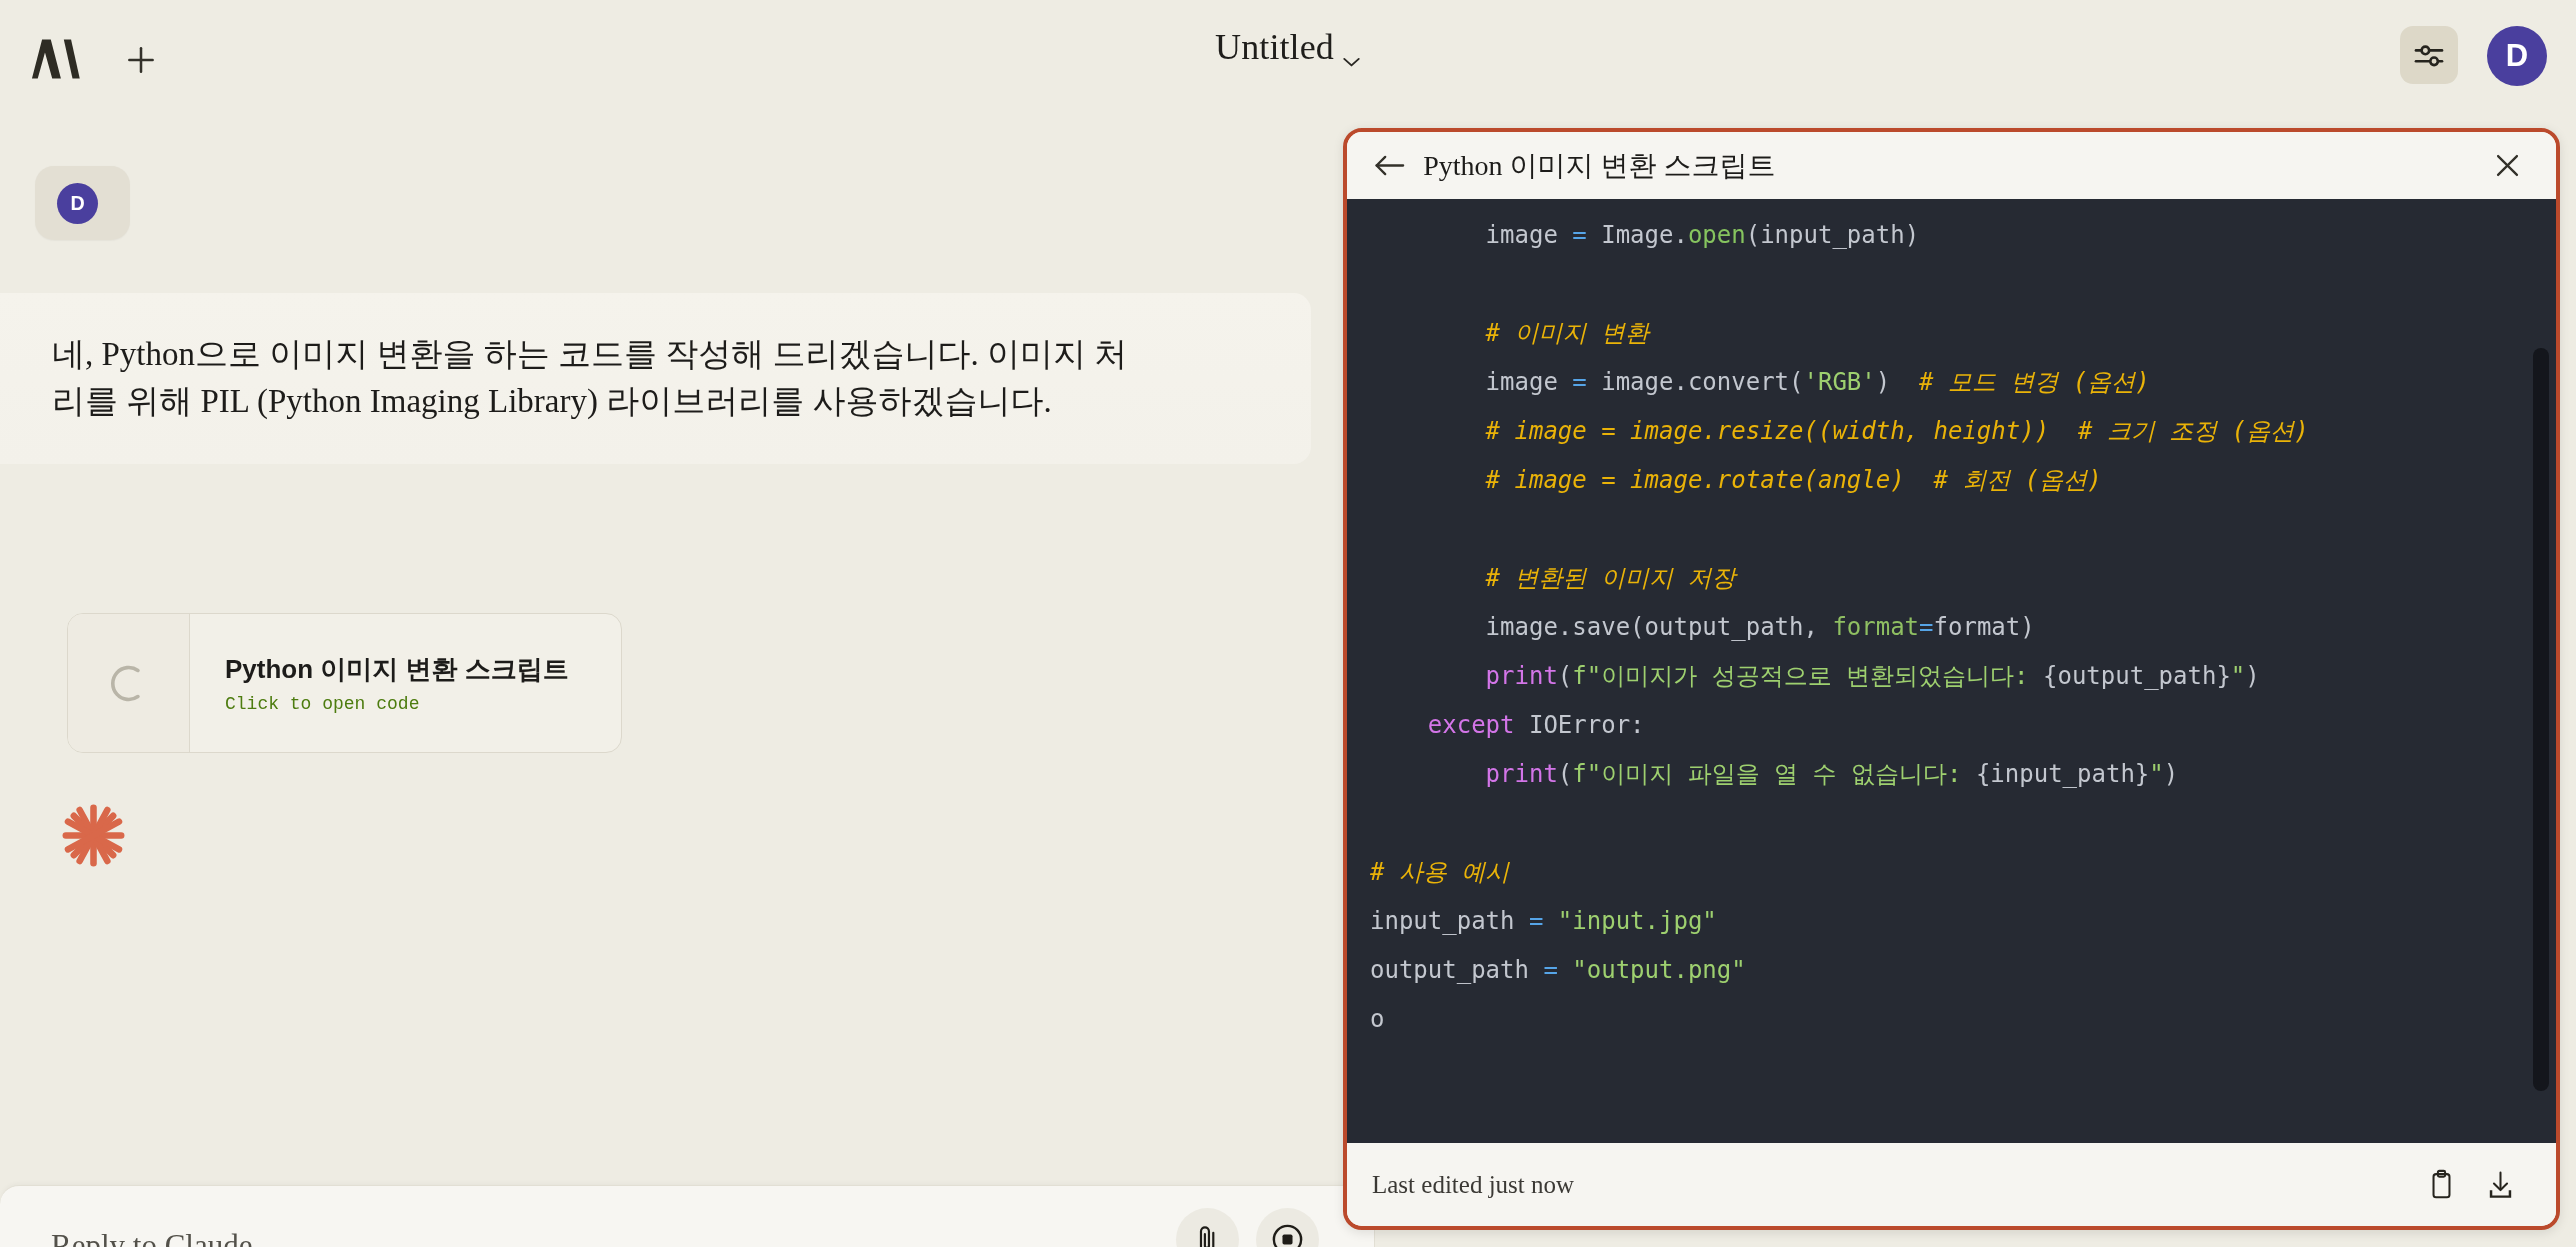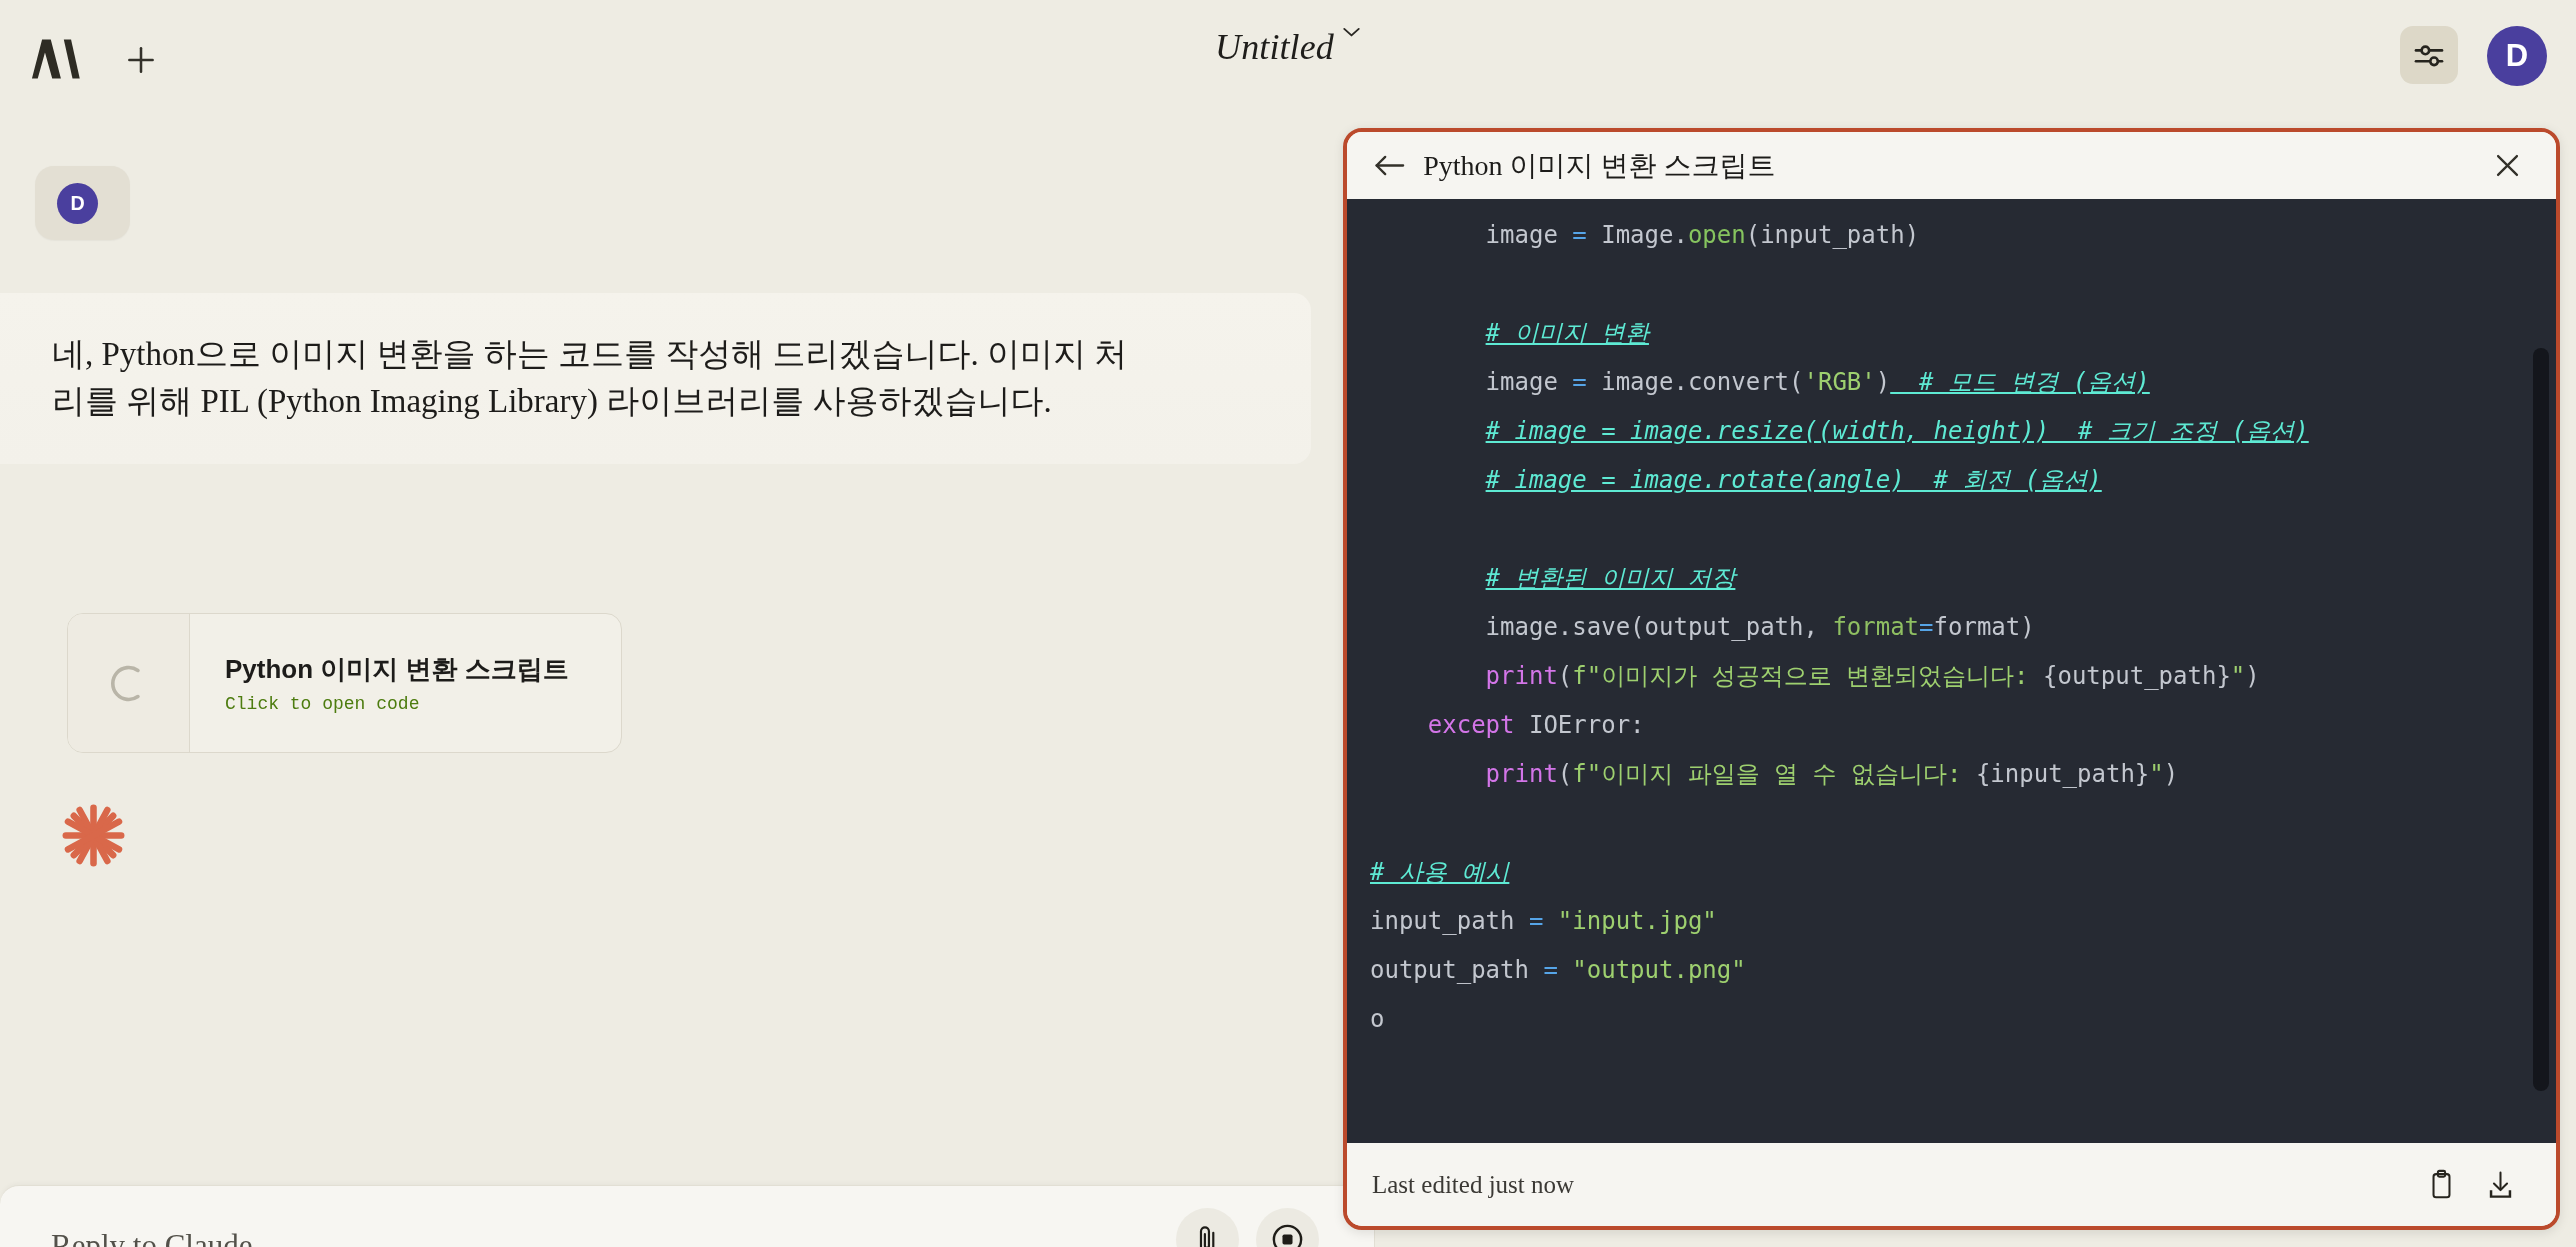--- a/index.html
+++ b/index.html
@@ -35,24 +35,23 @@
   .new-chat-btn svg { display: block; }
 
   .conv-title-wrap {
     position: absolute; left: 0; top: 26px;
     width: 2576px;
     display: flex; align-items: center; justify-content: center;
     gap: 13px;
     pointer-events: none;
   }
   .conv-title-btn {
-    display: flex; align-items: flex-start; gap: 8px;
+    display: flex; align-items: flex-end; gap: 8px;
     pointer-events: auto;
     cursor: pointer;
-    font-style: italic;
   }
   .conv-title {
     font-family: "Liberation Serif", serif;
     font-size: 36px;
     color: #1f1e1b;
     letter-spacing: 0.1px;
   }
   .chev {
     width: 19px; height: 11.6px;
     display: inline-block;
@@ -239,21 +238,21 @@
     font-family: "DejaVu Sans Mono", "Liberation Mono", monospace;
     font-size: 24px;
     line-height: 49px;
     color: #c8cbd1;
     white-space: pre;
   }
   .tok-kw   { color: #d375e8; margin-top: 12px; }
   .tok-fn   { color: #86c45f; }
   .tok-str  { color: #9ed06f; }
   .tok-op   { color: #56a5e8; }
-  .tok-cmt  { color: #5eead4; font-style: italic; text-decoration: underline; }
+  .tok-cmt  { color: #eab308; font-style: italic; }
   .tok-var  { color: #c3c7cf; }
   .tok-kwarg{ color: #8fbf62; }
 
   .code-scrollbar {
     position: absolute; right: 6.6px; top: 149px;
     width: 16px; height: 743px;
     background: #14161c;
     border-radius: 8px;
     cursor: pointer;
   }

